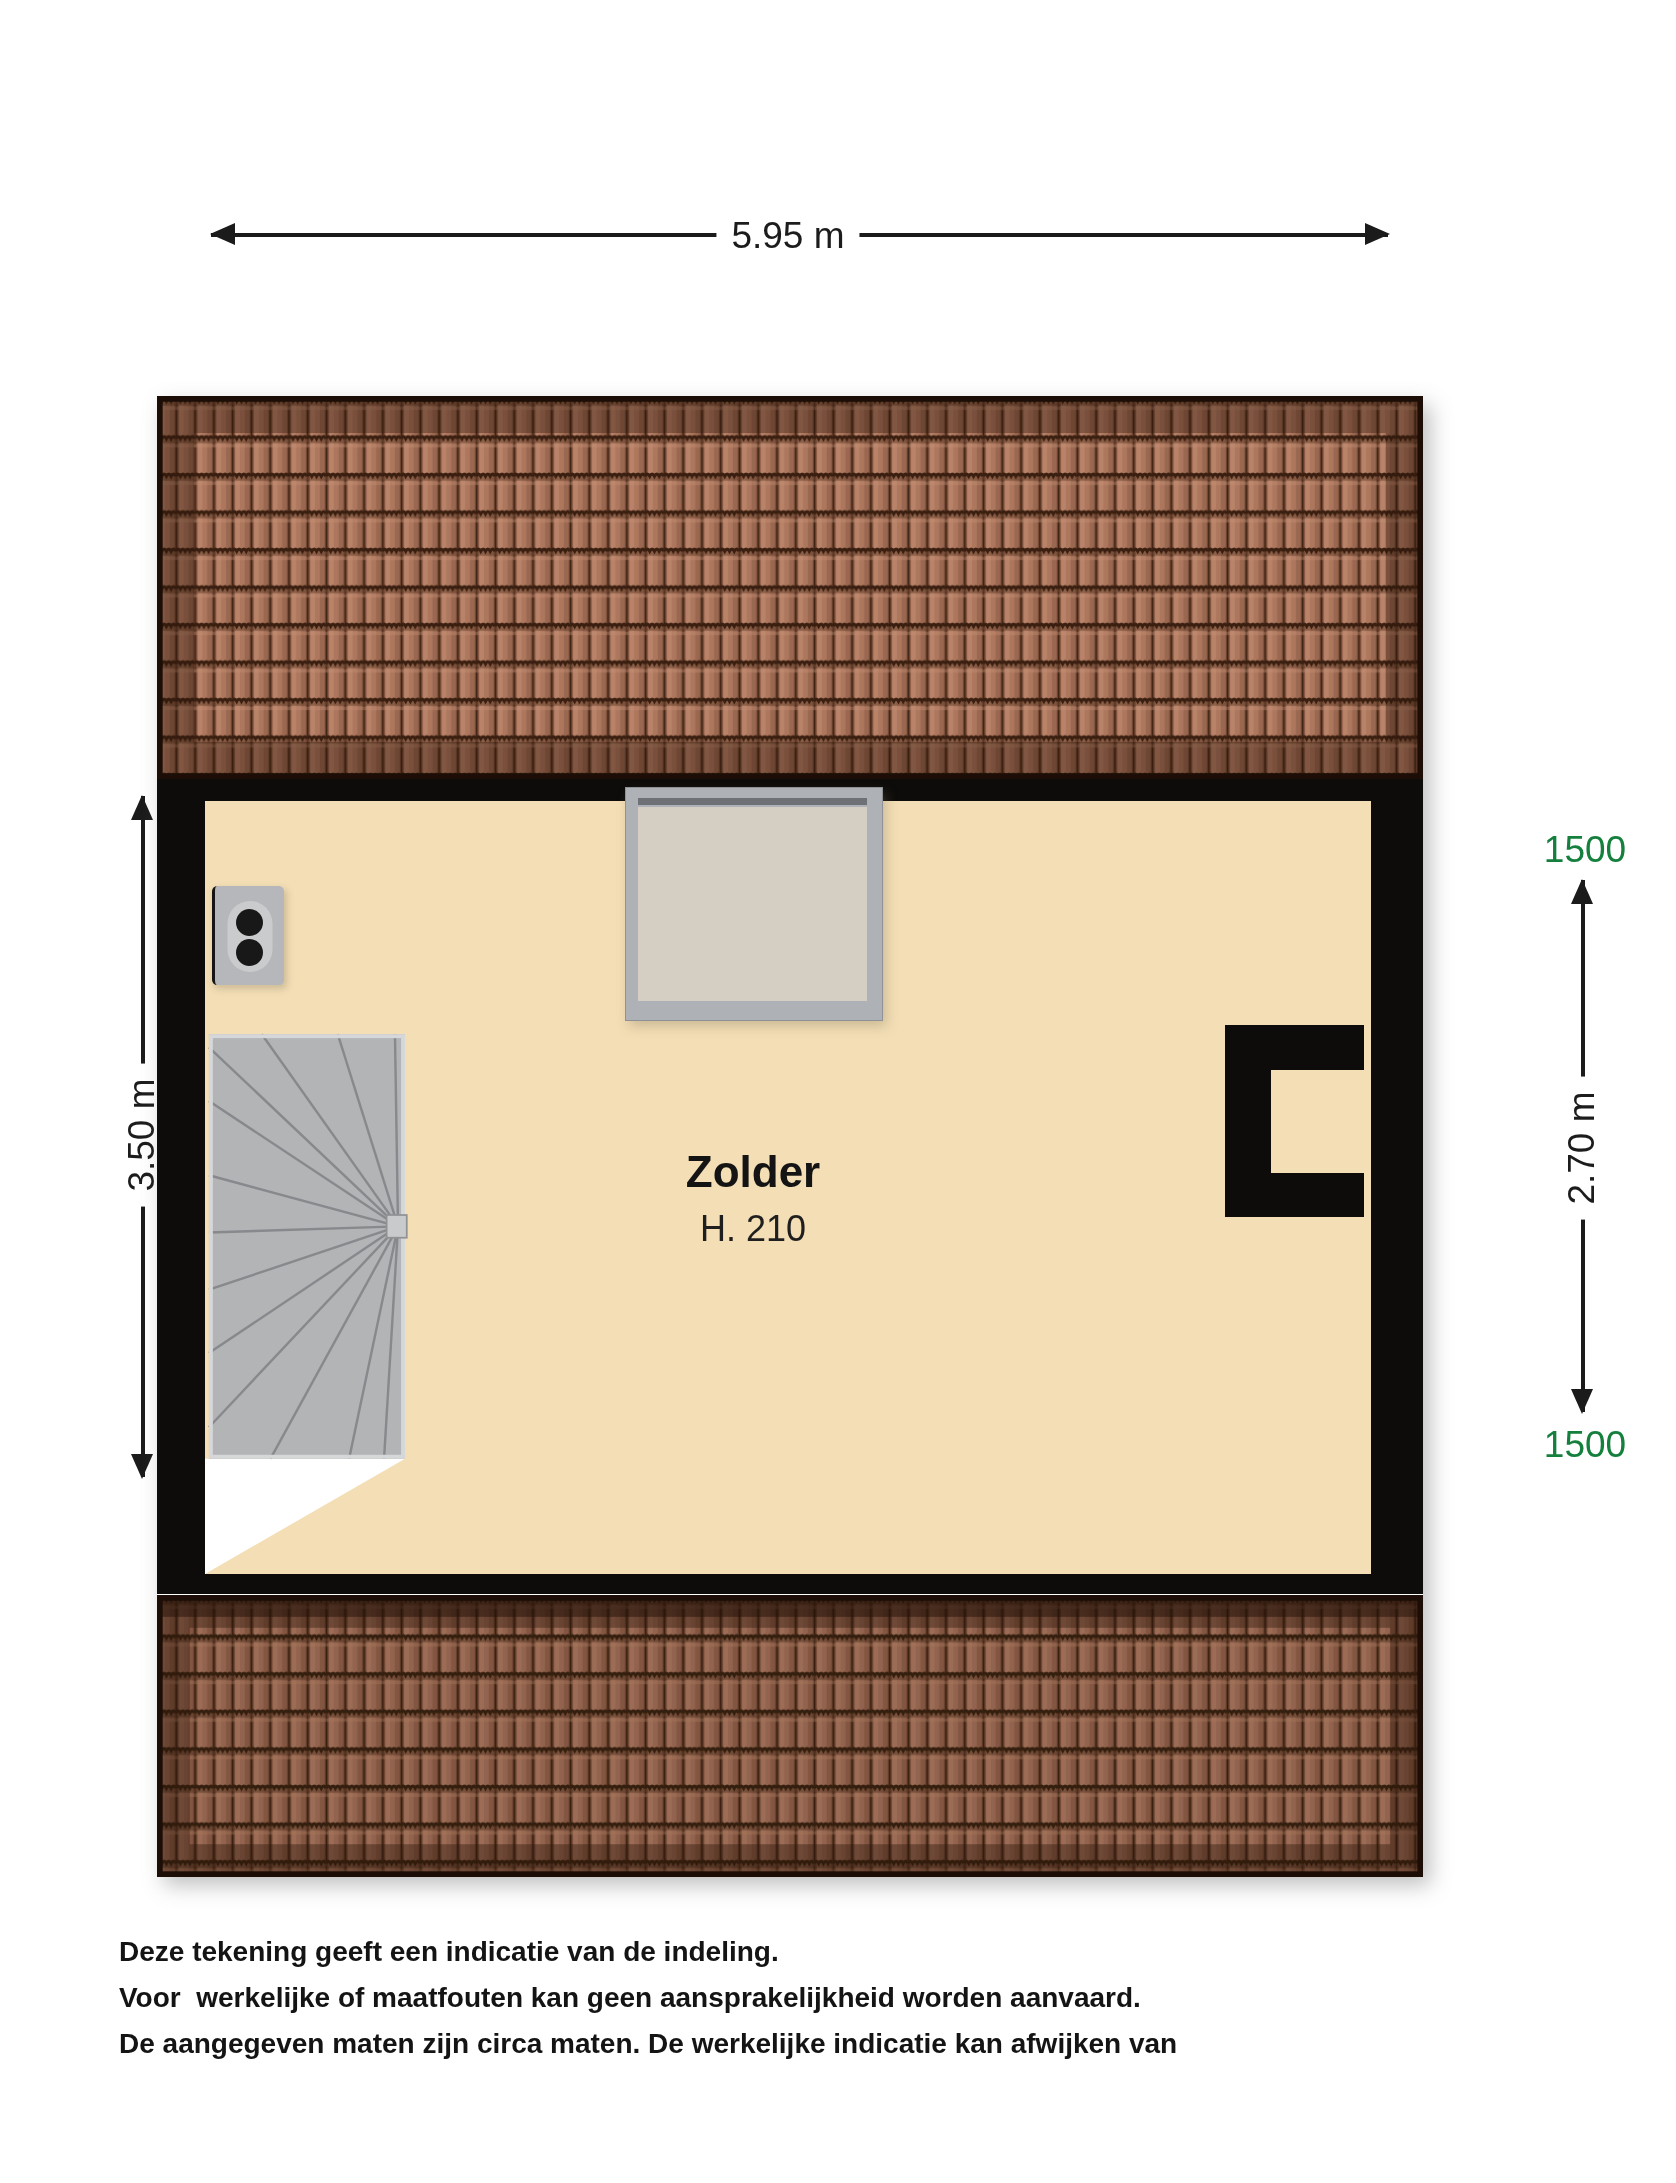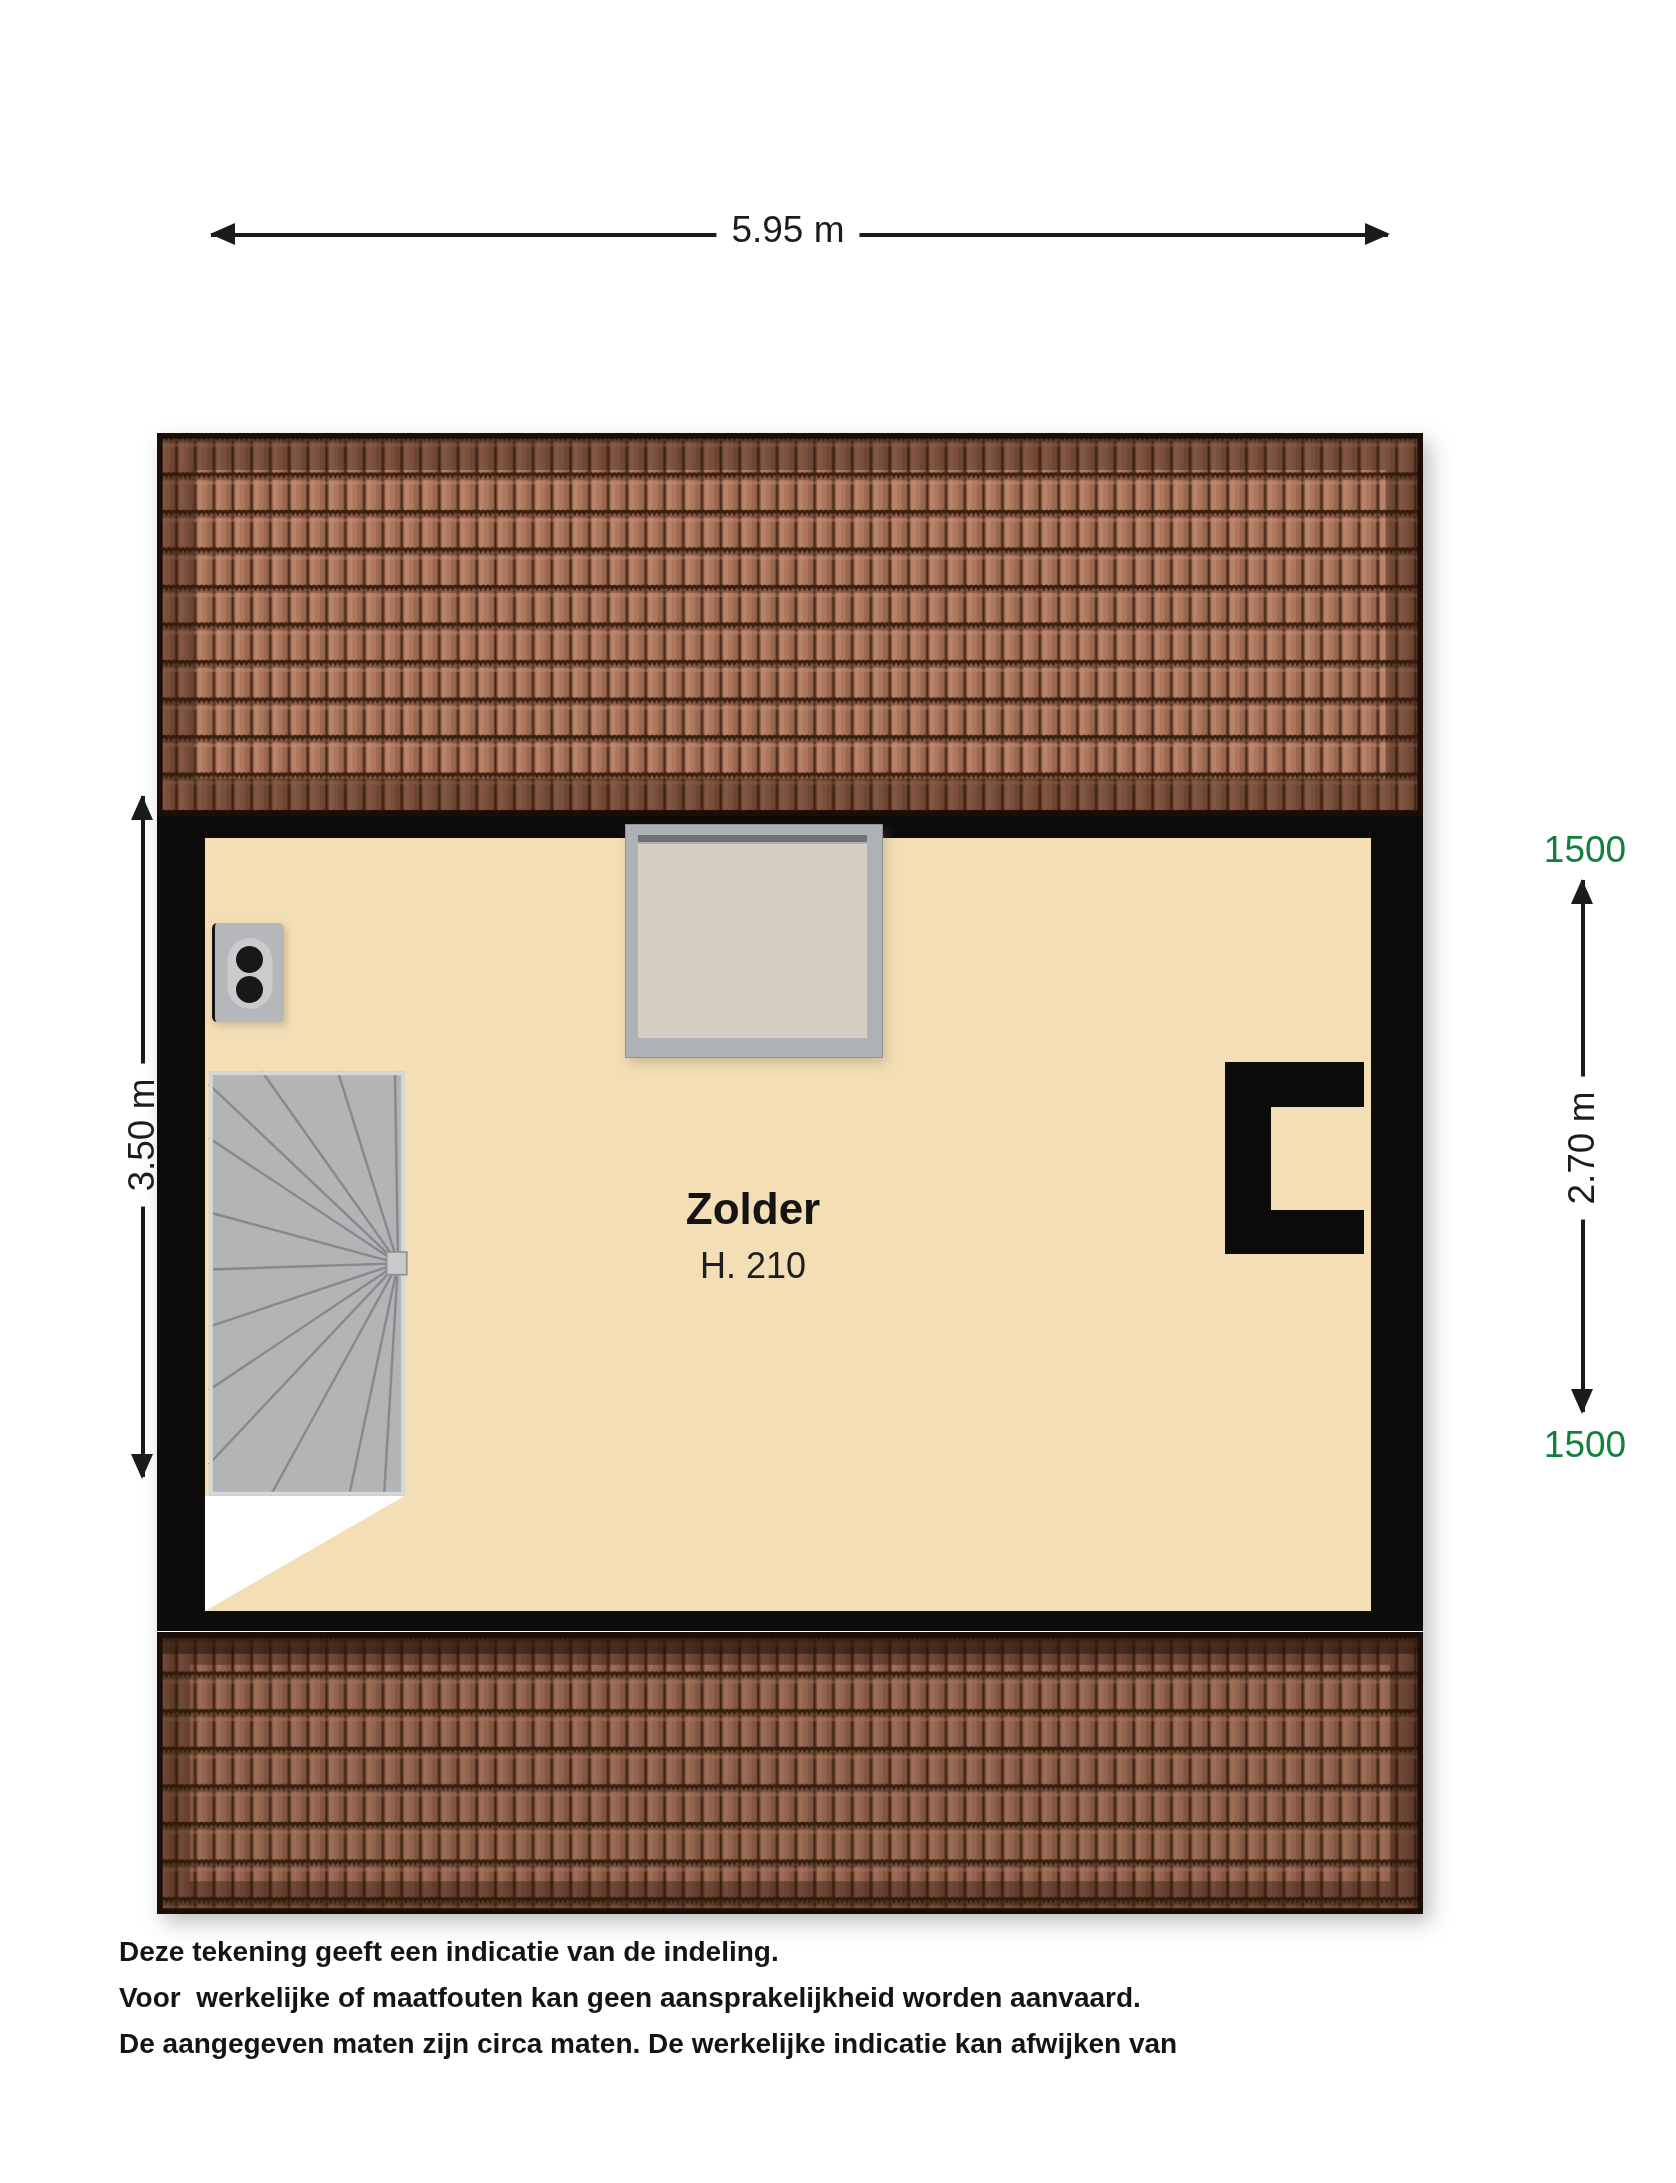--- a/index.html
+++ b/index.html
@@ -54,21 +54,20 @@
 
   
   .plan {
     position: absolute;
     left: 157px;
     top: 396px;
     width: 1266px;
     height: 1480px;
     box-shadow: 7px 8.7px 20px rgba(110, 110, 110, 0.45);
     background: #ffffff;
-    margin-top: 37px;
   }
   .roof {
     position: absolute;
     left: 0;
     width: 1266px;
     display: block;
   }
   .roof-top { top: 0; height: 383px; }
   .roof-bottom { top: 1199px; height: 282px; }
 
@@ -211,21 +210,21 @@
 </style>
 </head>
 <body>
 
 <div class="page">
 
   <div>
     <div class="dim-line-h" style="left:211px; top:233px; width:1177px;"></div>
     <div class="arr arr-left" style="left:210px;  top:223px;"></div>
     <div class="arr arr-right" style="left:1365px; top:223px;"></div>
-    <div class="dim-label" style="left:788px; top:230px;">5.95 m</div>
+    <div class="dim-label" style="left:788px; top:236px;">5.95 m</div>
   </div>
 
   <div>
     <div class="dim-line-v" style="left:141px; top:796px; height:681px;"></div>
     <div class="arr arr-up" style="left:131px; top:795px;"></div>
     <div class="arr arr-down" style="left:131px; top:1454px;"></div>
     <div class="dim-label rot" style="left:142px; top:1135px;">3.50 m</div>
   </div>
 
   <div>

